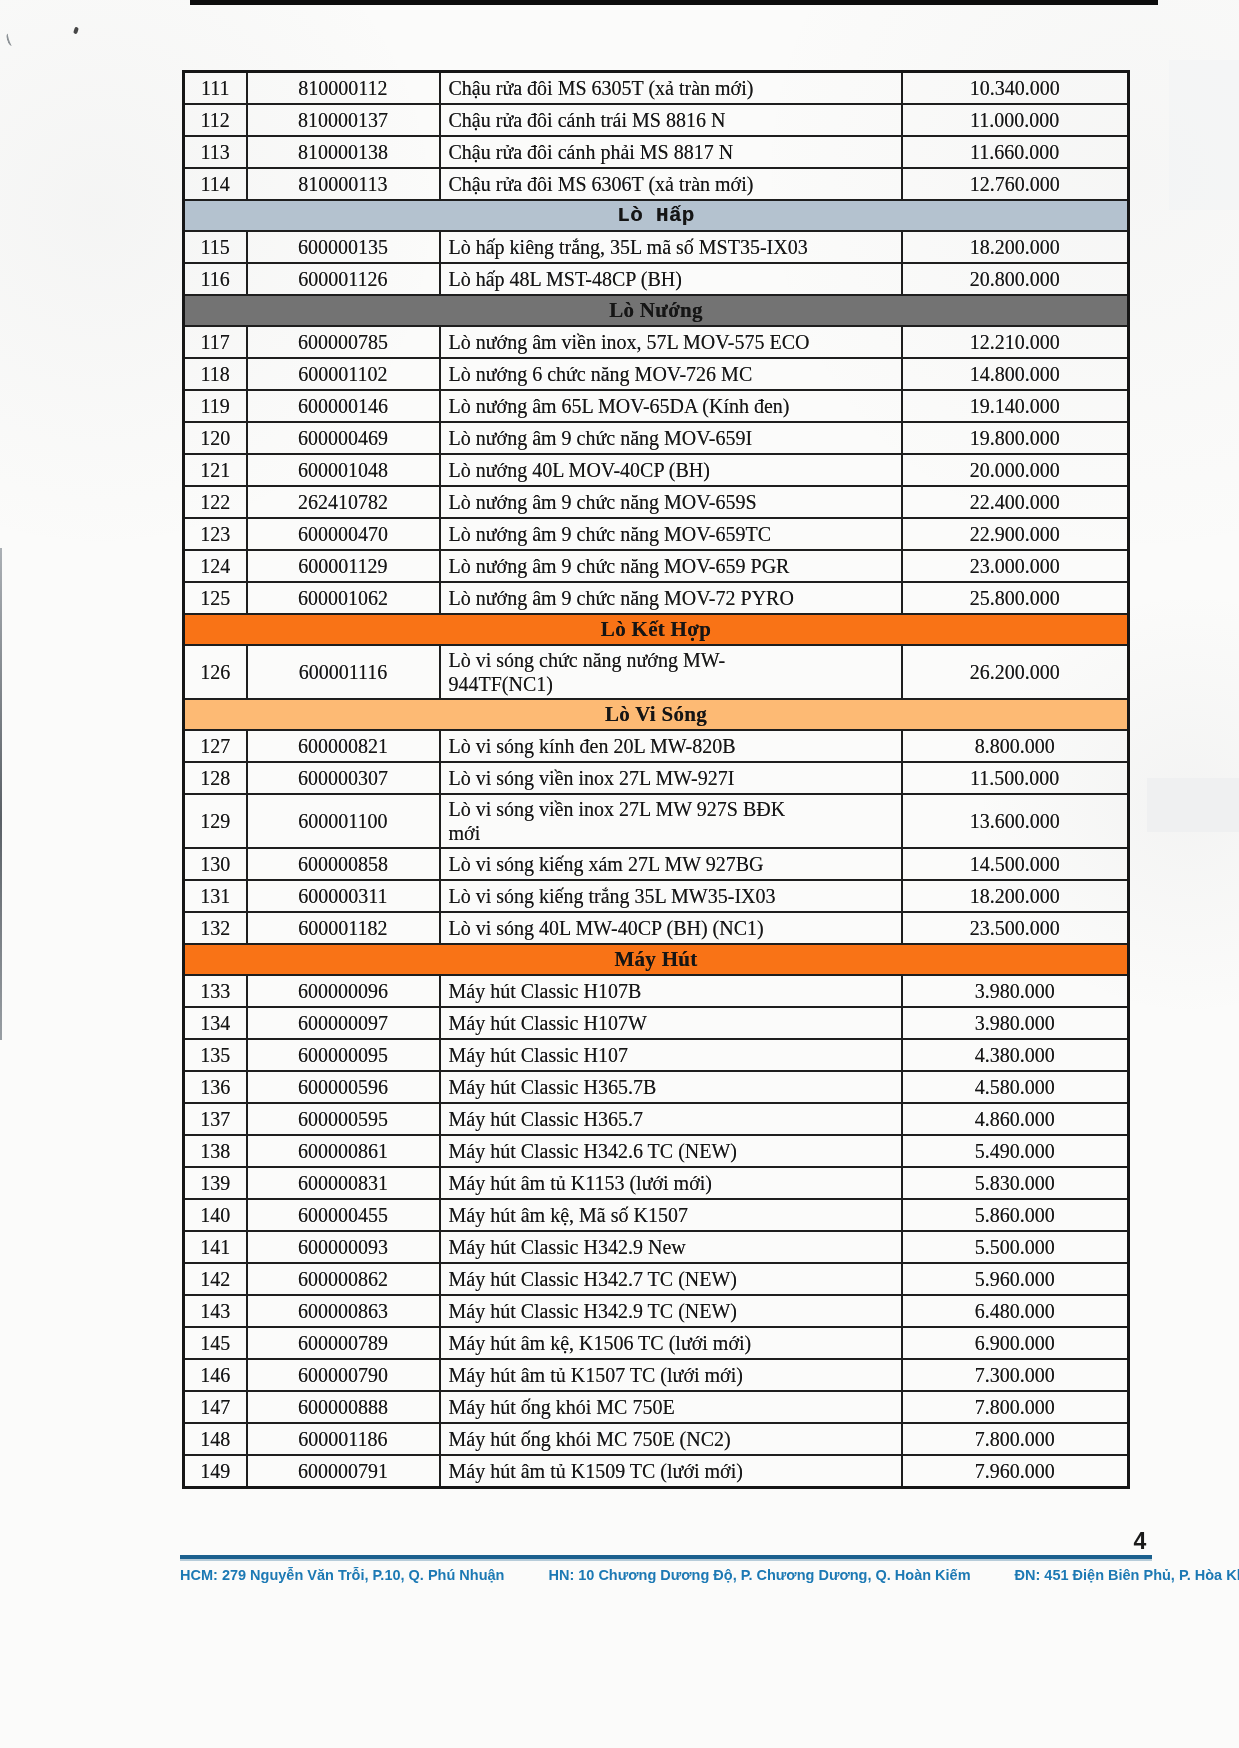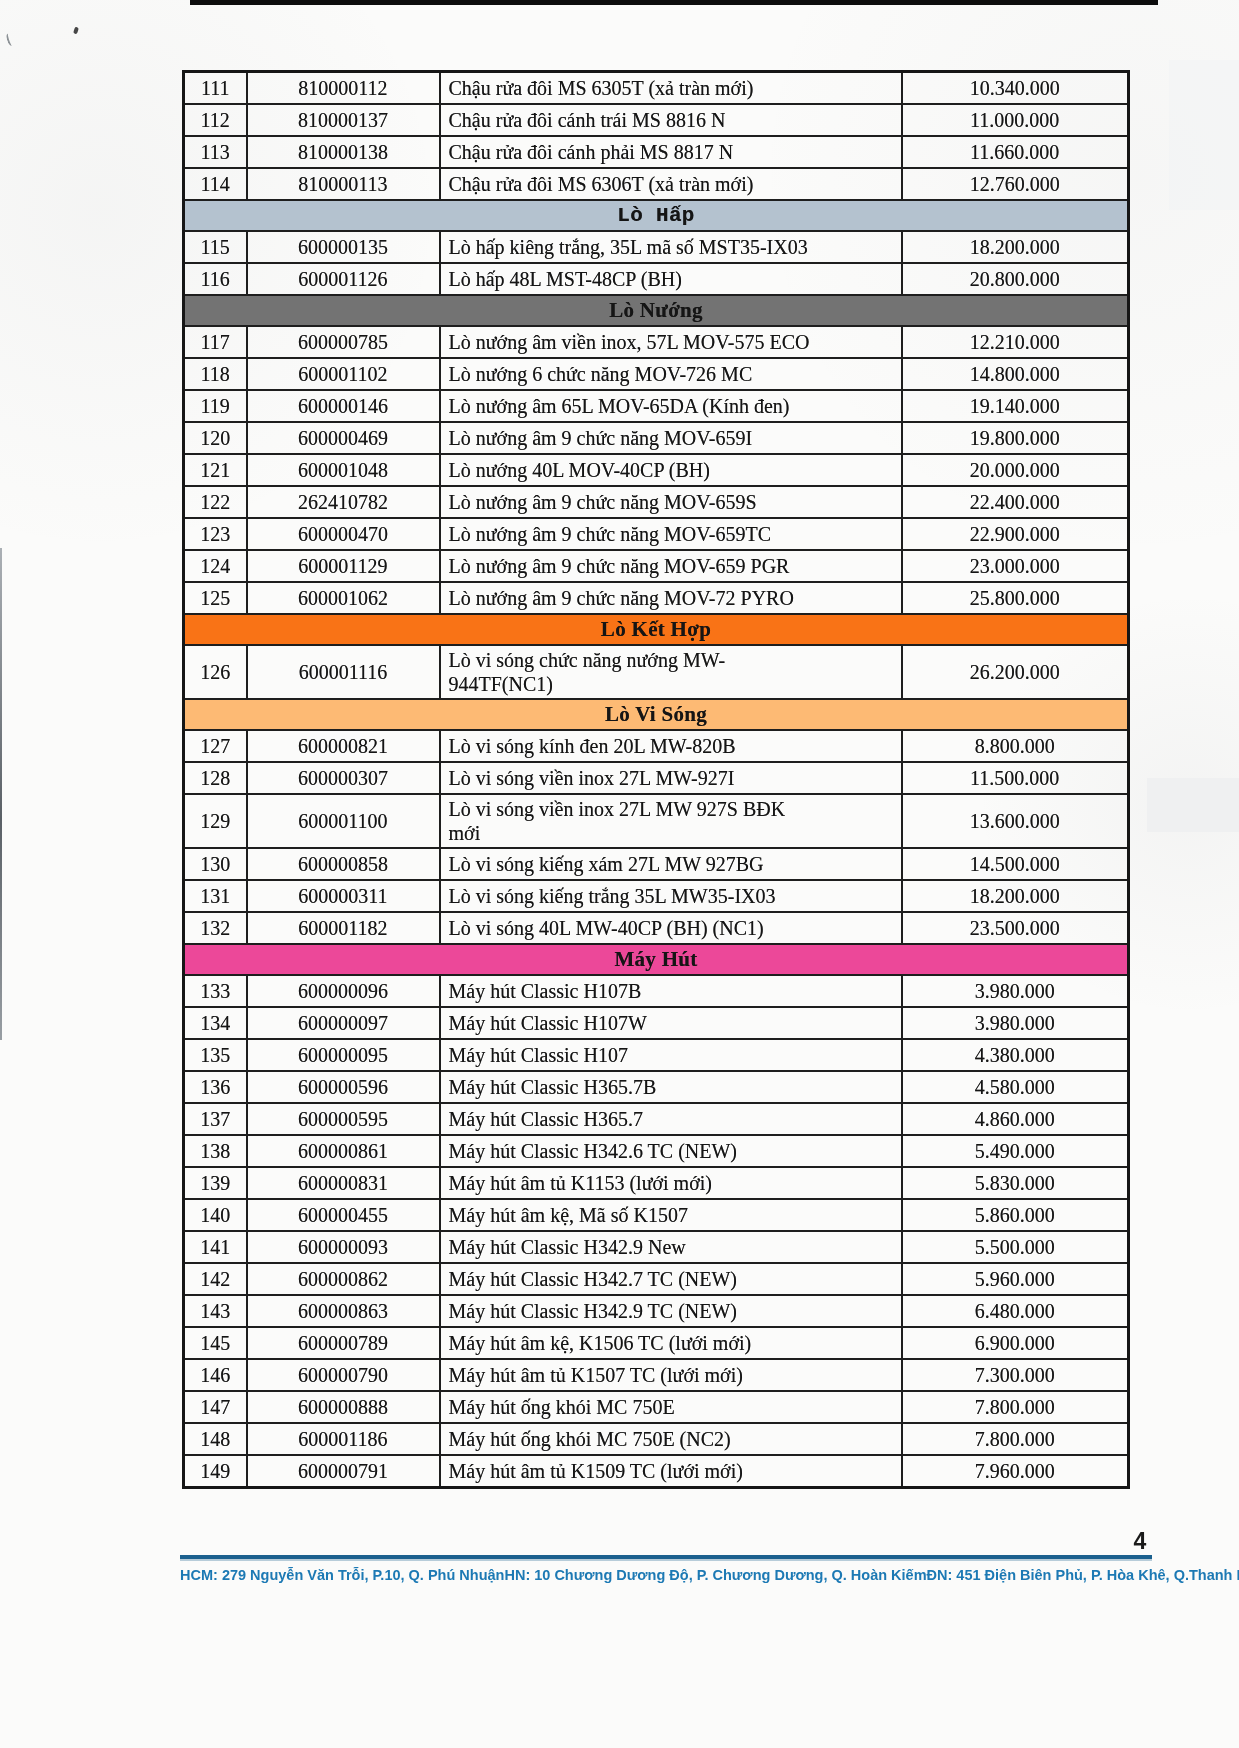--- a/index.html
+++ b/index.html
@@ -40,21 +40,21 @@
   }
 
   
   .page-num{position:absolute;left:1120px;top:1528px;width:40px;text-align:center;
     font-family:"Liberation Sans", sans-serif;font-weight:bold;font-size:23px;color:#1a1a1a;}
   .footer-rule{position:absolute;left:180px;top:1555px;width:972px;height:4px;
     background:#1b608e;box-shadow:0 2px 0 rgba(27,96,142,.3);}
   .footer-addresses{position:absolute;left:180px;top:1567px;width:972px;
     display:flex;justify-content:space-between;
     font-family:"Liberation Sans", sans-serif;font-size:14.5px;font-weight:bold;
-    color:#1c79b4;white-space:nowrap;}
+    color:#1c79b4;white-space:nowrap;gap:44px;}
 </style>
 </head>
 <body>
 
 <div class="top-strip"></div>
 <div class="mark-dot"></div>
 <div class="mark-squiggle"></div>
 <div class="left-line"></div>
 <div class="right-patch-1"></div>
 <div class="right-patch-2"></div>
@@ -208,21 +208,21 @@
           <td class="c-name">Lò vi sóng kiếng trắng 35L MW35-IX03</td>
           <td class="c-price">18.200.000</td>
         </tr>
         <tr>
           <td class="c-no">132</td>
           <td class="c-code">600001182</td>
           <td class="c-name">Lò vi sóng 40L MW-40CP (BH) (NC1)</td>
           <td class="c-price">23.500.000</td>
         </tr>
         <tr class="section-row">
-          <td colspan="4" style="background: #ec4899;">Máy Hút</td>
+          <td colspan="4" style="background: #f97316;">Máy Hút</td>
         </tr>
         <tr>
           <td class="c-no">133</td>
           <td class="c-code">600000096</td>
           <td class="c-name">Máy hút Classic H107B</td>
           <td class="c-price">3.980.000</td>
         </tr>
         <tr>
           <td class="c-no">134</td>
           <td class="c-code">600000097</td>

